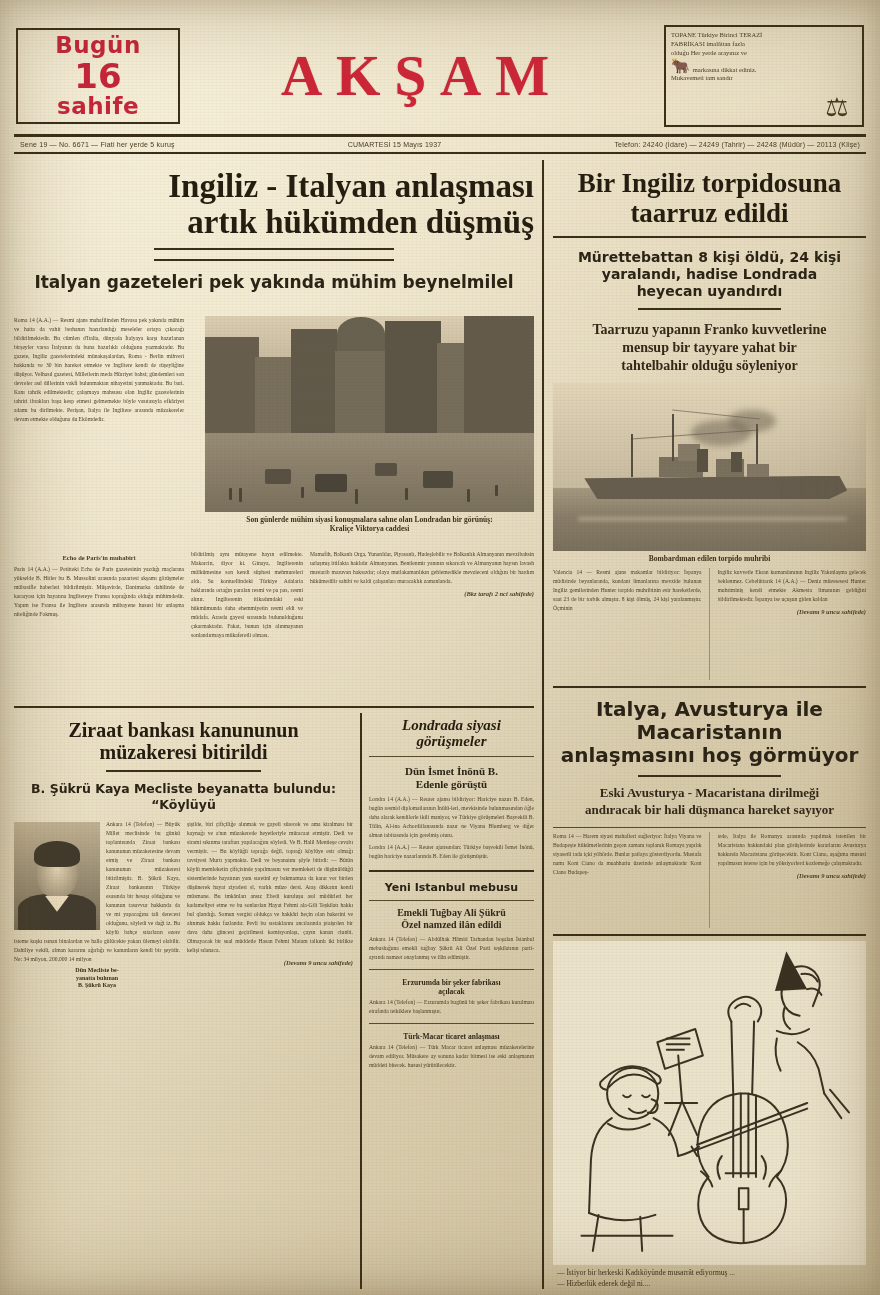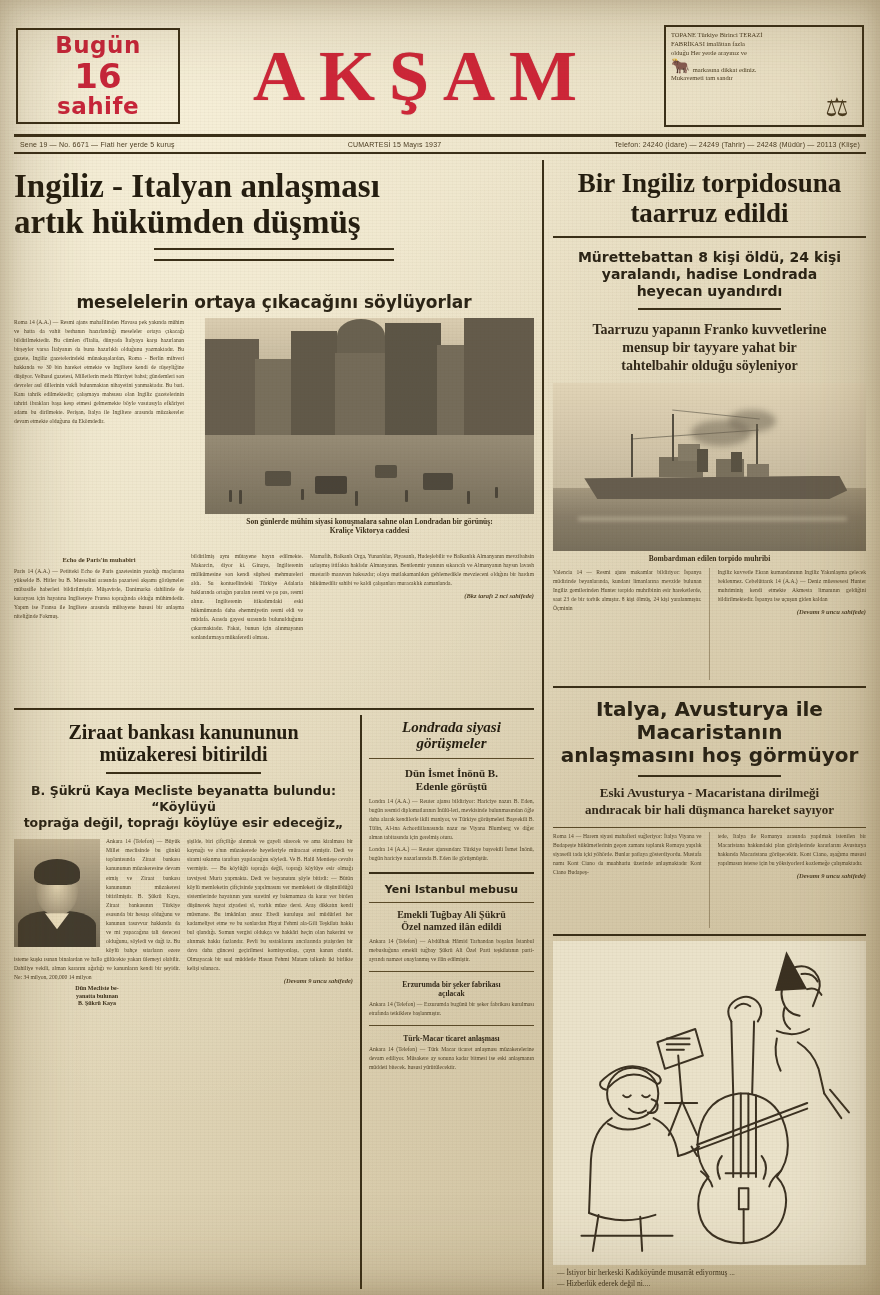--- a/index.html
+++ b/index.html
@@ -49,21 +49,21 @@
     font-weight:bold;font-size:23px;color:#c8253a;
     letter-spacing:.5px;
   }
   .flag-box .l2{
     font-family:"DejaVu Sans", sans-serif;
     font-weight:bold;font-size:34px;color:#c8253a;margin:2px 0;
   }
   .title{
     font-family:"Liberation Serif", serif;
     font-weight:bold;
-    font-size:72px;
+    font-size:57px;
     color:#cf2639;
     letter-spacing:14px;
     line-height:.95;
     text-shadow:0 0 1px rgba(140,20,35,.5);
   }
   .ad-box{
     border:2px solid #3a2f18;
     width:186px;height:90px;
     padding:4px 5px;
     font-size:6.5px;line-height:1.35;
@@ -93,21 +93,21 @@
     position:absolute;left:14px;right:14px;top:160px;bottom:6px;
     display:flex;
   }
   .col-left{width:520px;border-right:2px solid #3a2f18;padding-right:8px;display:flex;flex-direction:column;}
   .col-right{width:auto;flex:1;padding-left:9px;display:flex;flex-direction:column;}
 
   
   h1.lead{
     font-family:"Liberation Serif", serif;
     font-weight:bold;font-size:33px;line-height:1.1;
-    text-align:left;margin:8px 0 2px 0;color:#241d10;
+    text-align:right;margin:8px 0 2px 0;color:#241d10;
   }
   .lead-ital{
     font-family:"Liberation Serif", serif;
     font-style:italic;font-weight:bold;
     font-size:23px;line-height:1.12;text-align:center;
     margin:6px 0 0 0;color:#2b2416;
   }
   .lead-sub{
     font-family:"DejaVu Sans", sans-serif;
     font-weight:bold;font-size:17px;line-height:1.18;
@@ -293,25 +293,24 @@
 
       <h1 class="lead">
         <span>Ingiliz - Italyan  anlaşması</span><br>
         <span>artık  hükümden  düşmüş</span>
       </h1>
       <div class="hr-short"></div>
 
       <div class="hr-short"></div>
 
       <div class="lead-sub">
-        <br>
-        <span>meselelerin ortaya çıkacağını söylüyorlar</span>
-      </div>
-
-      <div style="display:flex;gap:21px;margin-top:2px;">
+        <span>Italyan gazeteleri pek yakında mühim beynelmilel</span><br>
+      </div>
+
+      <div style="display:flex;gap:21px;margin-top:20px;">
         <div class="txt" style="width:170px;height:232px;">
           <p>Roma 14 (A.A.) — Resmi ajans mahafilinden Havasa pek yakında mühim ve hatta da vahit  berhanın hazırlandığı meseleler ortaya çıkacağı bildirilmektedir.  Bu cümlen d'Italia, dünyada İtalyaya karşı hazırlanan birşeyler varsa İtalyanın da buna hazırlıklı olduğunu yazmaktadır. Bu gazete, Ingiliz gazetelerindeki münakaşalardan, Roma - Berlin mihveri hakkında ve 30 bin hareket etmekte ve Ingiltere kendi de rüşeyliğine düşüyor.  Velhasıl gazetesi, Milletlerin meda Hürriyet bahsi; gündemleri son devreler asıl dillerinin vakfi bulunmaktan nihayetini yanmaktadır. Bu bari. Kanı tahrik edilmektedir; çalışmaya mahsusu olan Ingiliz gazetelerinin tahriri ibrakları başa kesp etmesi gelmemekte böyle vasıtasıyla efkâriyet adamı bu dirilmekte.  Perişan, Italya ile Ingiltere arasında müzakereler devam etmekte olduğuna du Ekömdedir.</p>
         </div>
         <div style="flex:1;display:flex;flex-direction:column;">
           <div class="photo" style="height:196px;">
             <div class="ls-sky"></div>
             <div class="ls-road"></div>
 
             <div class="bldg" style="left:0;width:54px;height:96px;background:#5d5647;"></div>
             <div class="bldg" style="left:50px;width:40px;height:76px;background:#6e6757;"></div>
@@ -361,21 +360,20 @@
       <div class="lower">
 
         <div class="lower-a">
           <h2 class="ziraat">
             <span>Ziraat bankası kanununun</span><br>
             <span>müzakeresi  bitirildi</span>
           </h2>
           <div class="hr-short"></div>
           <div class="ziraat-sub">
             <span>B. Şükrü Kaya Mecliste beyanatta bulundu: “Köylüyü</span><br>
-            <span>toprağa değil,  toprağı  köylüye esir edeceğiz„</span>
           </div>
 
           <div style="display:flex;gap:7px;flex:1;min-height:0;margin-top:3px;">
             <div class="txt" style="width:166px;overflow:hidden;">
               <div class="portrait">
                 <div class="p-body"></div>
                 <div class="p-head"></div>
                 <div class="p-hair"></div>
                 <div class="p-collar"></div>
               </div>

